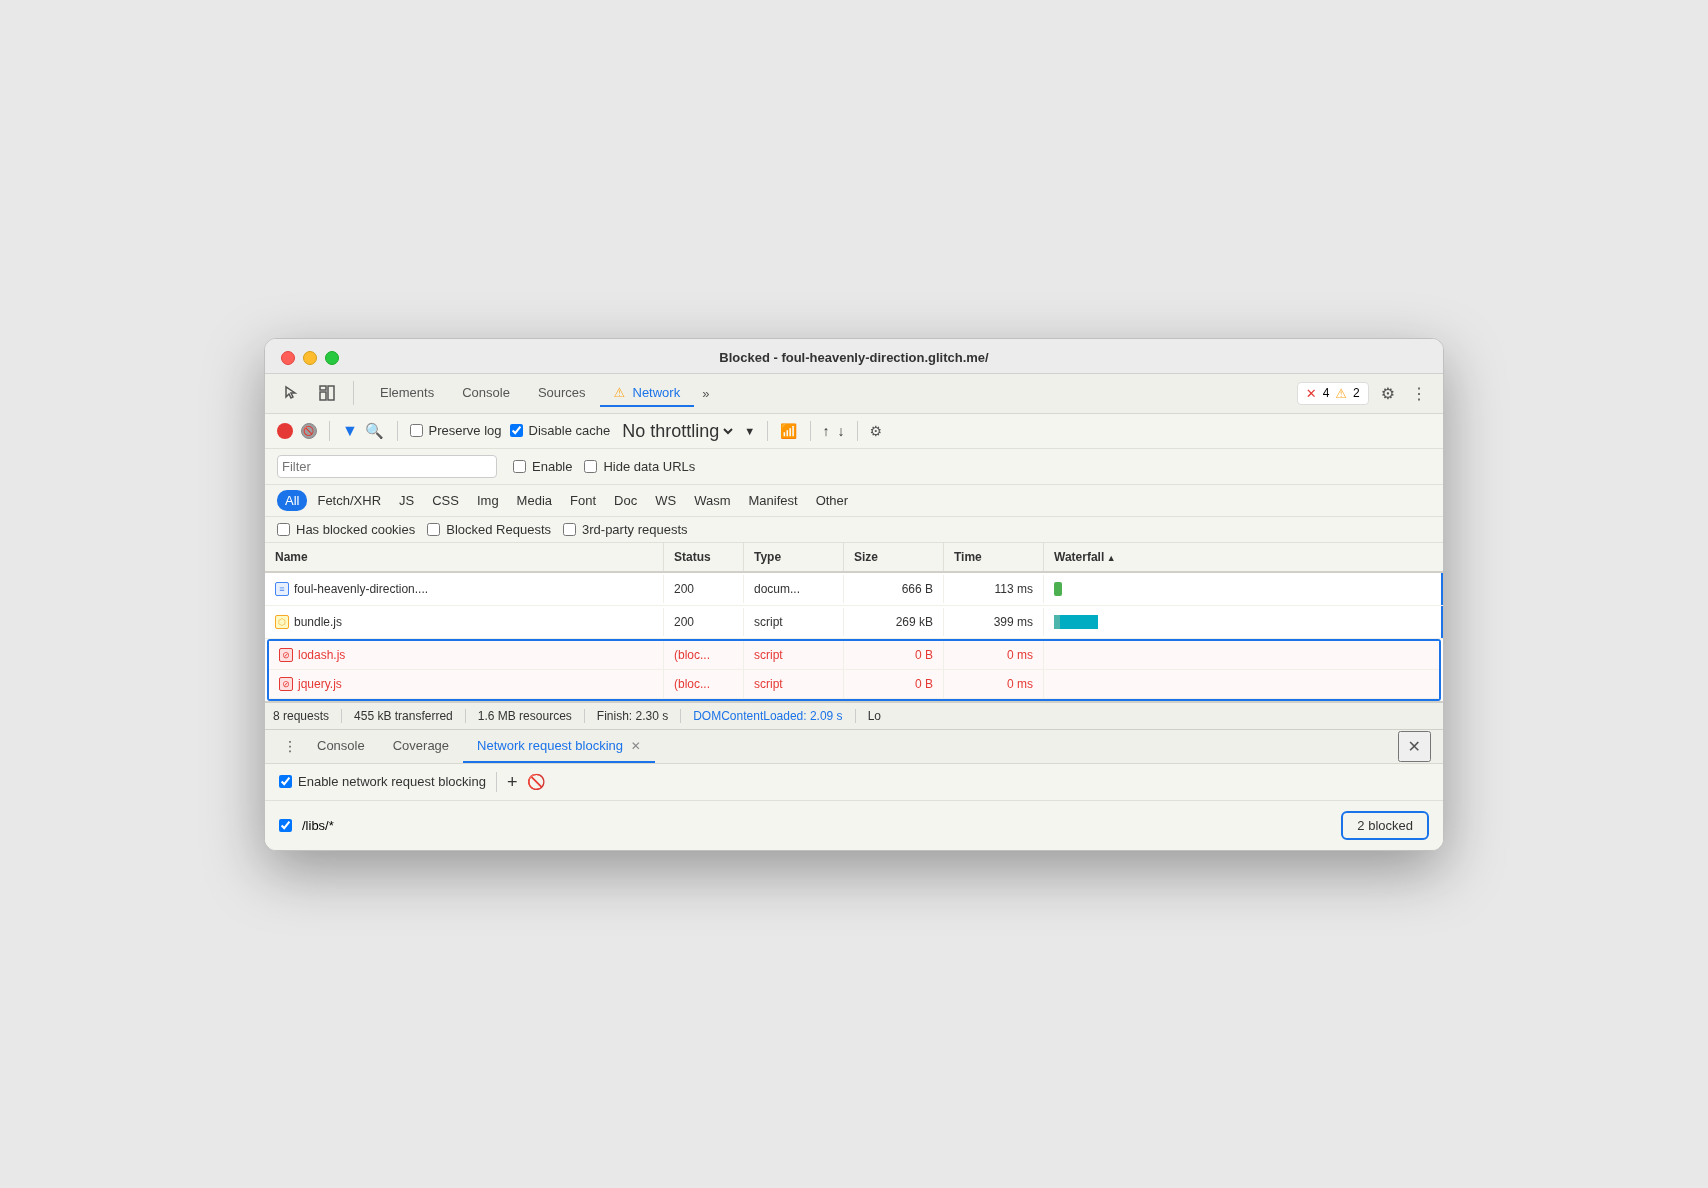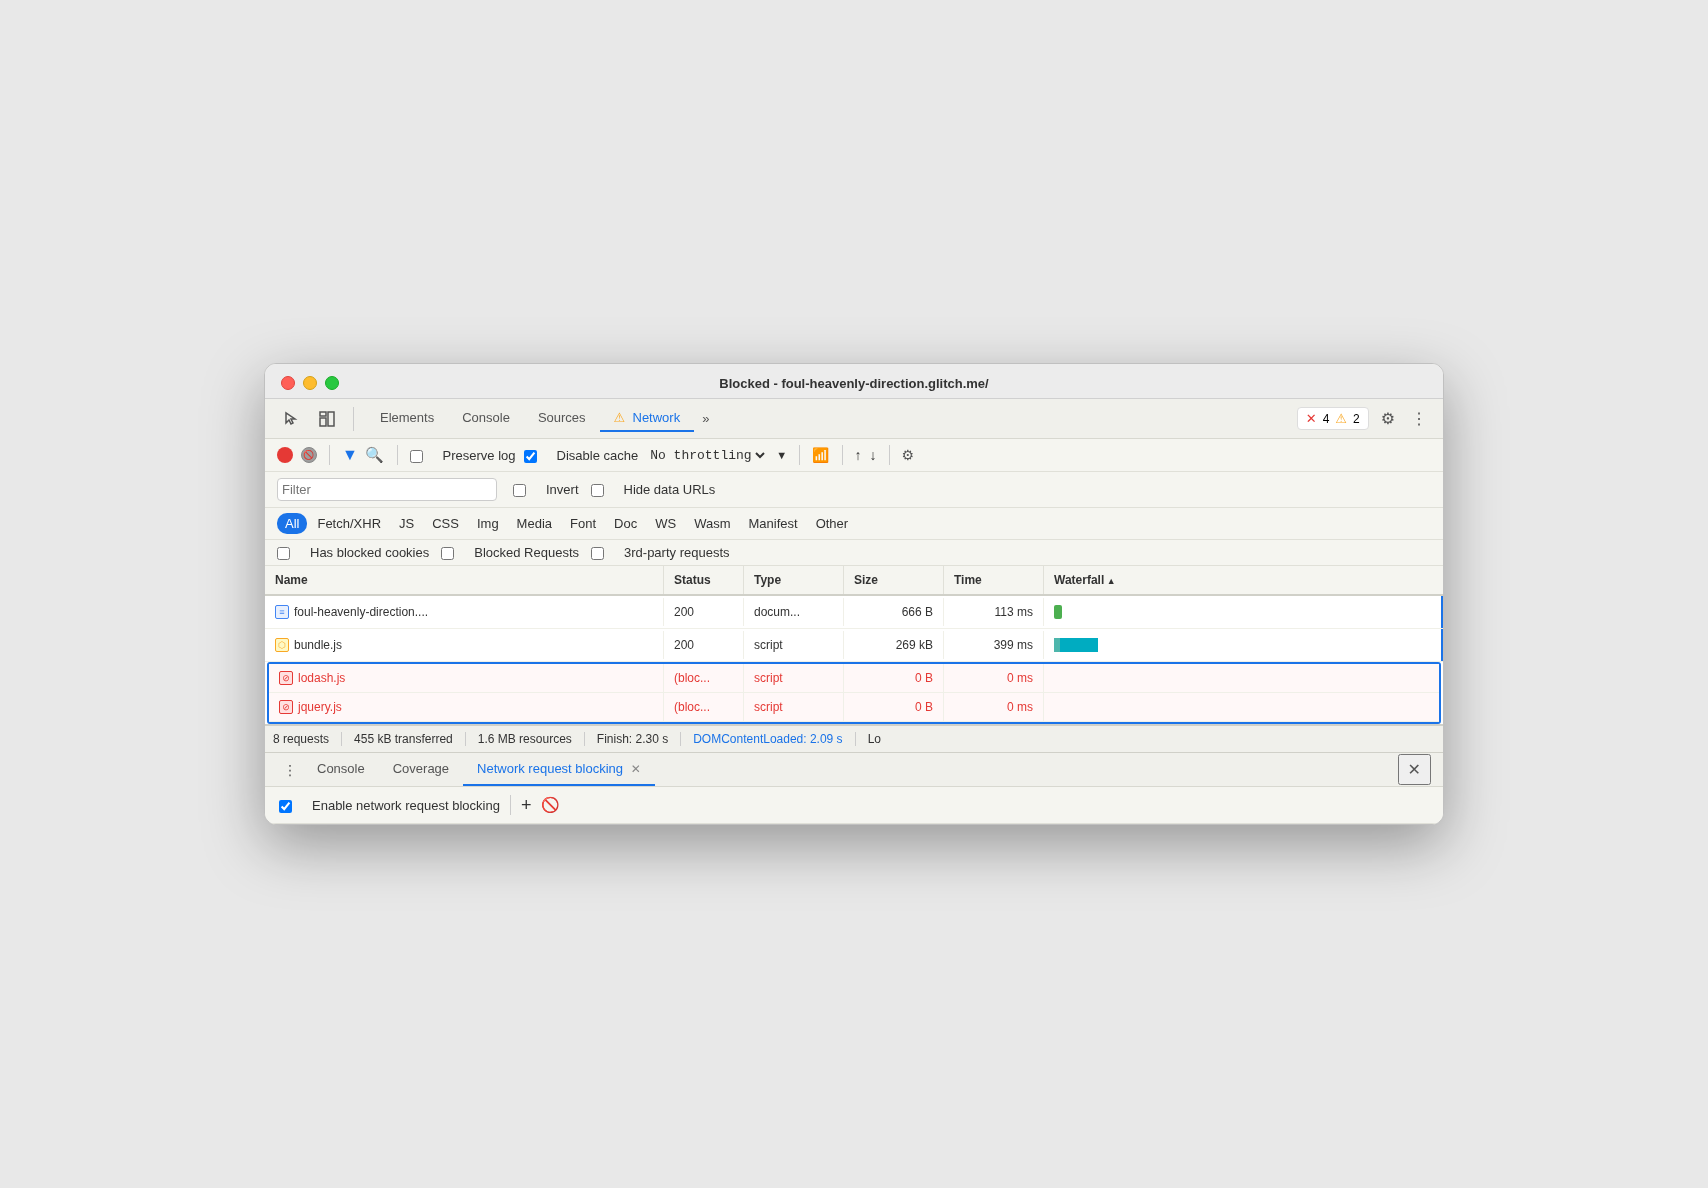--- a/index.html
+++ b/index.html
@@ -152,34 +152,33 @@
     .net-toolbar-sep {
       width: 1px;
       height: 20px;
       background: #ccc;
       margin: 0 4px;
     }
     .filter-icon { color: #1a73e8; font-size: 16px; cursor: pointer; }
     .search-icon { font-size: 15px; color: #555; cursor: pointer; }
     .checkbox-label {
       display: flex;
-      align-items: flex-end;
-      gap: 20px;
+      align-items: center;
+      gap: 6px;
       font-size: 13px;
       color: #333;
       cursor: pointer;
     }
     .checkbox-label input { cursor: pointer; }
     .throttle-select {
       background: none;
       border: none;
-      font-size: 13px;
-      color: #333;
-      cursor: pointer;
-      font-family: Liberation Mono, monospace;
+      font-size: 18px;
+      color: #333;
+      cursor: pointer;
     }
     .wifi-icon { font-size: 14px; color: #333; }
     .upload-icon { font-size: 14px; color: #333; }
     .download-icon { font-size: 14px; color: #333; }
     .settings-icon { font-size: 14px; color: #555; }
 
     
     .filter-bar {
       background: #f5f5f0;
       border-bottom: 1px solid #e0e0d8;
@@ -533,21 +532,21 @@
     <span class="settings-icon">⚙</span>
   </div>
 
   <div class="filter-bar">
     <div class="filter-input-wrap">
       <input class="filter-input" type="text" placeholder="Filter" style="">
     </div>
     <div class="filter-options">
       <label class="checkbox-label">
         <input type="checkbox" style="">
-        <span>Invert</span>
+        <span>Enable</span>
       </label>
       <label class="checkbox-label">
         <input type="checkbox" style="">
         <span>Hide data URLs</span>
       </label>
     </div>
   </div>
 
   <div class="type-filter-row">
     <button class="type-btn active">All</button>
@@ -676,15 +675,20 @@
     <div class="blocking-toolbar">
       <label class="checkbox-label">
         <input type="checkbox" checked="" style="">
         <span>Enable network request blocking</span>
       </label>
       <div class="blocking-sep"></div>
       <button class="add-btn">+</button>
       <button class="block-btn">🚫</button>
     </div>
 
+    <div class="blocking-rule">
+      <input type="checkbox" checked="" style="">
+      <span>/libs/*</span>
+      <div class="blocked-badge">2 blocked</div>
+    </div>
   </div>
 
 </div>
 
 </body></html>

